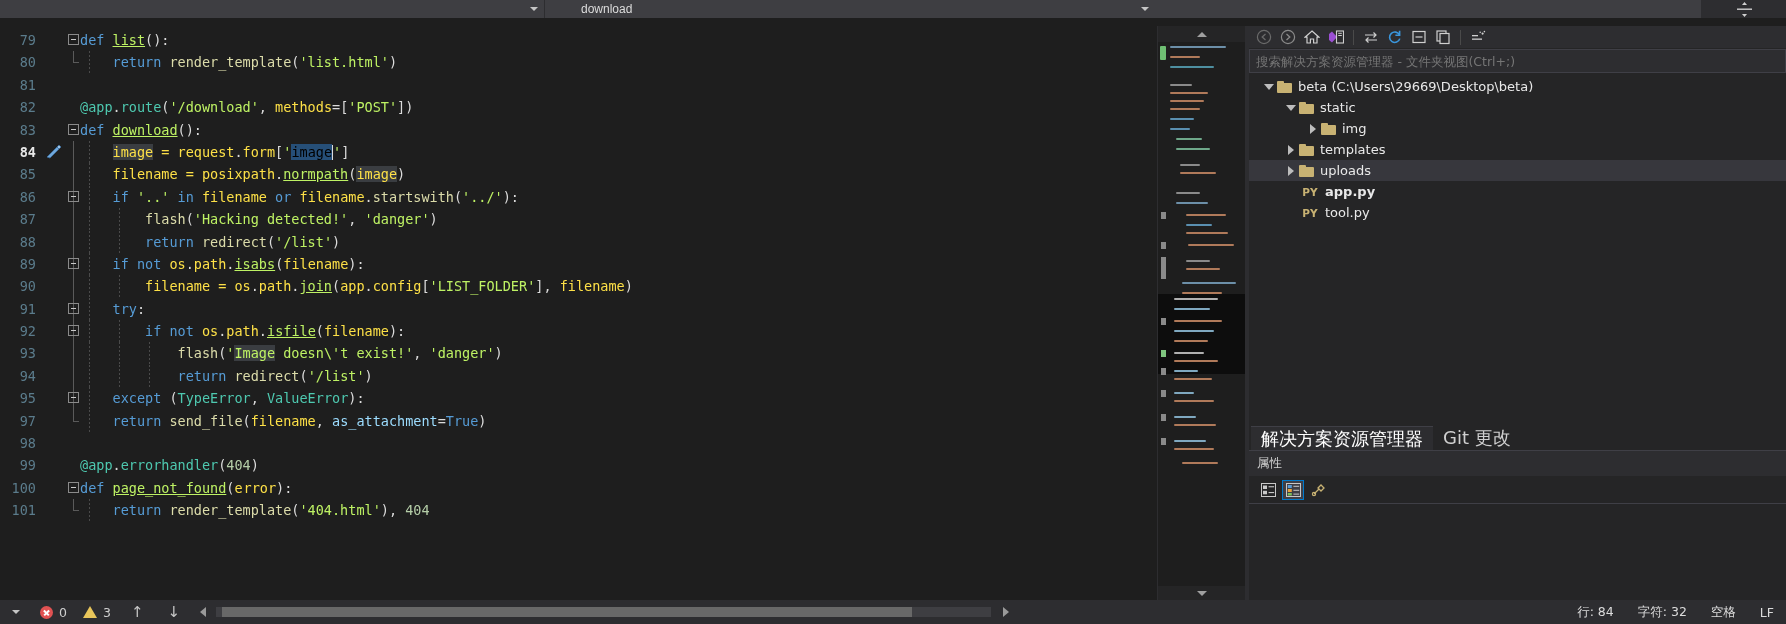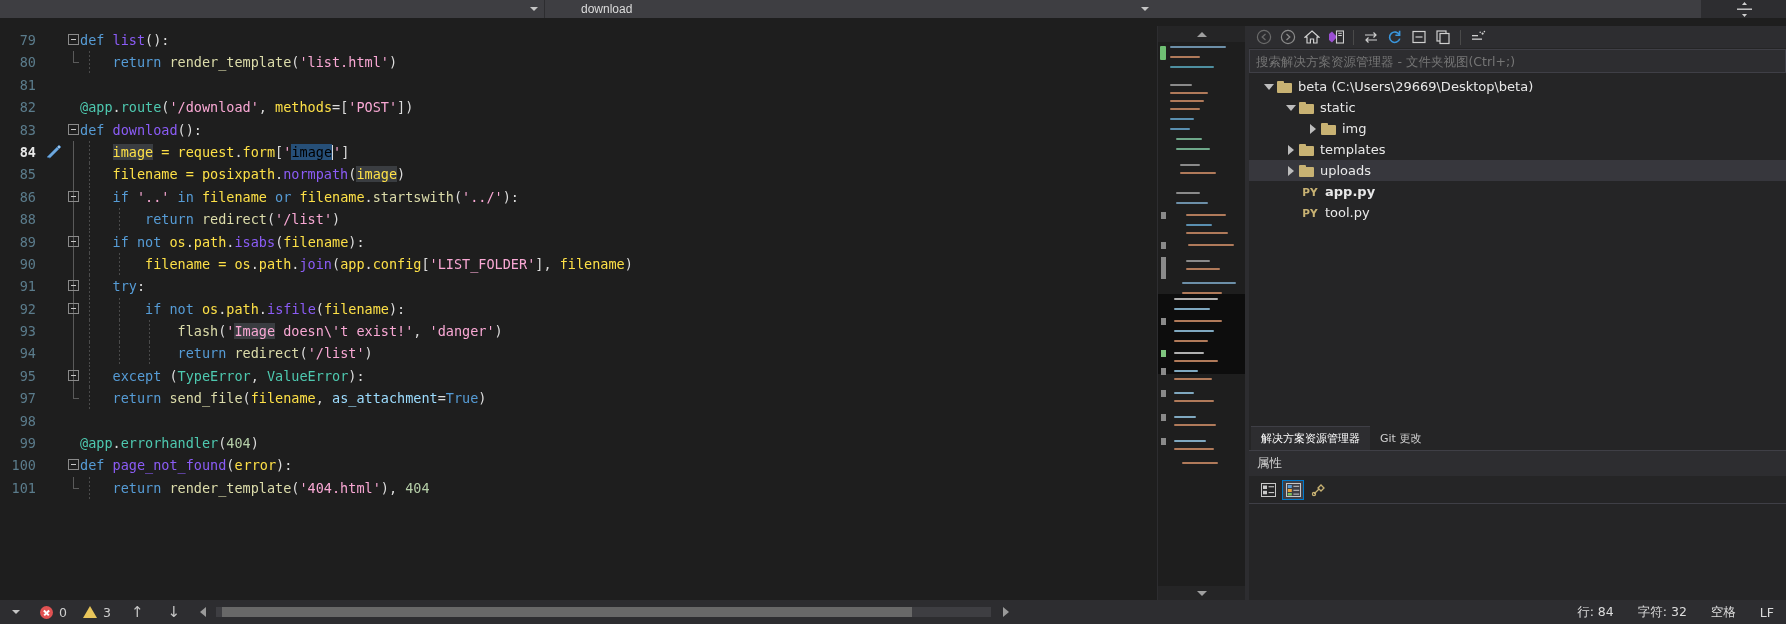--- a/index.html
+++ b/index.html
@@ -41,23 +41,23 @@
   .fold .corner { position:absolute; left:7px; top:0; width:6px; height:12px; border-left:1px solid #5a5a5a; border-bottom:1px solid #5a5a5a; }
   .codetext { flex: 1 1 auto; position: relative; }
 
   
   .iguide { position:absolute; top:0; width:1px; height:100%;
     background-image: linear-gradient(to bottom, #4a4a4a 50%, transparent 50%);
     background-size: 1px 4px; }
 
   
   .kw   { color: #569cd6; }
-  .fn   { color: #8b5cf6; }
+  .fn   { color: #bef264; text-decoration: underline; }
   .fn2  { color: #dcdcaa; }
-  .str  { color: #f9a8d4; }
+  .str  { color: #bef264; }
   .num  { color: #b5cea8; }
   .plain{ color: #fde047; }
   .dec  { color: #4ec9b0; }
   .id   { color: #9cdcfe; }
   .punc { color: #dcdcdc; }
   .cls  { color: #4ec9b0; }
   .wordhl { background: #3a3d41; }
   .selhl  { background: #264f78; }
   .squig { border-bottom: 2px dotted #6a9955; padding-bottom:0px; }
   .caret-bar { display:inline-block; width:1px; height:15px; background:#dcdcdc; vertical-align:-3px; }
@@ -97,21 +97,21 @@
   .tw { width: 16px; flex:0 0 16px; display:flex; align-items:center; justify-content:center; }
   .tw .tri-down { width:0;height:0;border-left:5px solid transparent;border-right:5px solid transparent;border-top:6px solid #bdbdbd; }
   .tw .tri-right { width:0;height:0;border-top:5px solid transparent;border-bottom:5px solid transparent;border-left:6px solid #bdbdbd; }
   .folder-ico { width:15px; height:12px; margin-right:6px; flex:0 0 15px; position:relative; }
   .folder-ico .fb { position:absolute; left:0; bottom:0; width:15px; height:10px; background:#c8b273; border-radius:1px; }
   .folder-ico .ft { position:absolute; left:0; top:0; width:7px; height:3px; background:#c8b273; border-radius:1px 1px 0 0; }
   .py-ico { width: 22px; flex:0 0 22px; color:#c8b273; font-size: 10.5px; font-weight: bold; text-align:center; margin-right:4px; }
   .bold { font-weight: bold; }
 
   .se-tabs { height: 26px; display:flex; align-items:flex-end; background:#252526; padding-left:2px; }
-  .se-tab { height: 24px; padding: 0 10px; display:flex; align-items:center; font-size: 11px; color:#d0d0d0; font-family:"DejaVu Sans", sans-serif;}
+  .se-tab { height: 24px; padding: 0 10px; display:flex; align-items:center; font-size: 18px; color:#d0d0d0; font-family:"DejaVu Sans", sans-serif;}
   .se-tab.active { background:#2d2d30; border-top:1px solid #3f3f46; color:#ffffff; }
 
   .props { border-top: 1px solid #3f3f46; background:#252526; }
   .props-title { height: 25px; display:flex; align-items:center; padding-left: 8px; color:#d0d0d0; font-size: 12.5px; background:#2d2d30; font-family:"DejaVu Sans", sans-serif;}
   .props-toolbar { height: 28px; display:flex; align-items:center; gap: 3px; padding-left: 8px; background:#252526; border-bottom:1px solid #3f3f46; }
   .pbtn { width: 22px; height: 20px; border:1px solid transparent; display:flex; align-items:center; justify-content:center; }
   .pbtn.sel { background:#3f3f46; border:1px solid #007acc; }
   .props-body { flex:1 1 auto; background:#252526; }
 
   
@@ -213,20 +213,26 @@
           <span class="codetext"><span class="iguide" style="left:9px"></span><span class="plain">    filename = posixpath</span><span class="punc">.</span><span class="fn">normpath</span><span class="punc">(</span><span class="plain wordhl">image</span><span class="punc">)</span></span>
         </div>
 
         <div class="ln-row">
           <span class="gutter-num">86</span>
           <span class="bookmark"></span>
           <span class="fold"><span class="vline"></span><span class="boxm"></span></span>
           <span class="codetext"><span class="iguide" style="left:9px"></span><span class="plain">    </span><span class="kw">if </span><span class="str">'..'</span><span class="plain"> </span><span class="kw">in</span><span class="plain"> filename </span><span class="kw">or</span><span class="plain"> filename</span><span class="punc">.</span><span class="fn2">startswith</span><span class="punc">(</span><span class="str">'../'</span><span class="punc">):</span></span>
         </div>
 
+        <div class="ln-row">
+          <span class="gutter-num">87</span>
+          <span class="bookmark"></span>
+          <span class="fold"><span class="vline"></span></span>
+          <span class="codetext"><span class="iguide" style="left:9px"></span><span class="iguide" style="left:39px"></span><span class="plain">        </span><span class="fn2">flash</span><span class="punc">(</span><span class="str">'Hacking detected!'</span><span class="punc">, </span><span class="str">'danger'</span><span class="punc">)</span></span>
+        </div>
 
         <div class="ln-row">
           <span class="gutter-num">88</span>
           <span class="bookmark"></span>
           <span class="fold"><span class="vline"></span></span>
           <span class="codetext"><span class="iguide" style="left:9px"></span><span class="iguide" style="left:39px"></span><span class="plain">        </span><span class="kw">return </span><span class="fn2">redirect</span><span class="punc">(</span><span class="str">'/list'</span><span class="punc">)</span></span>
         </div>
 
         <div class="ln-row">
           <span class="gutter-num">89</span>

